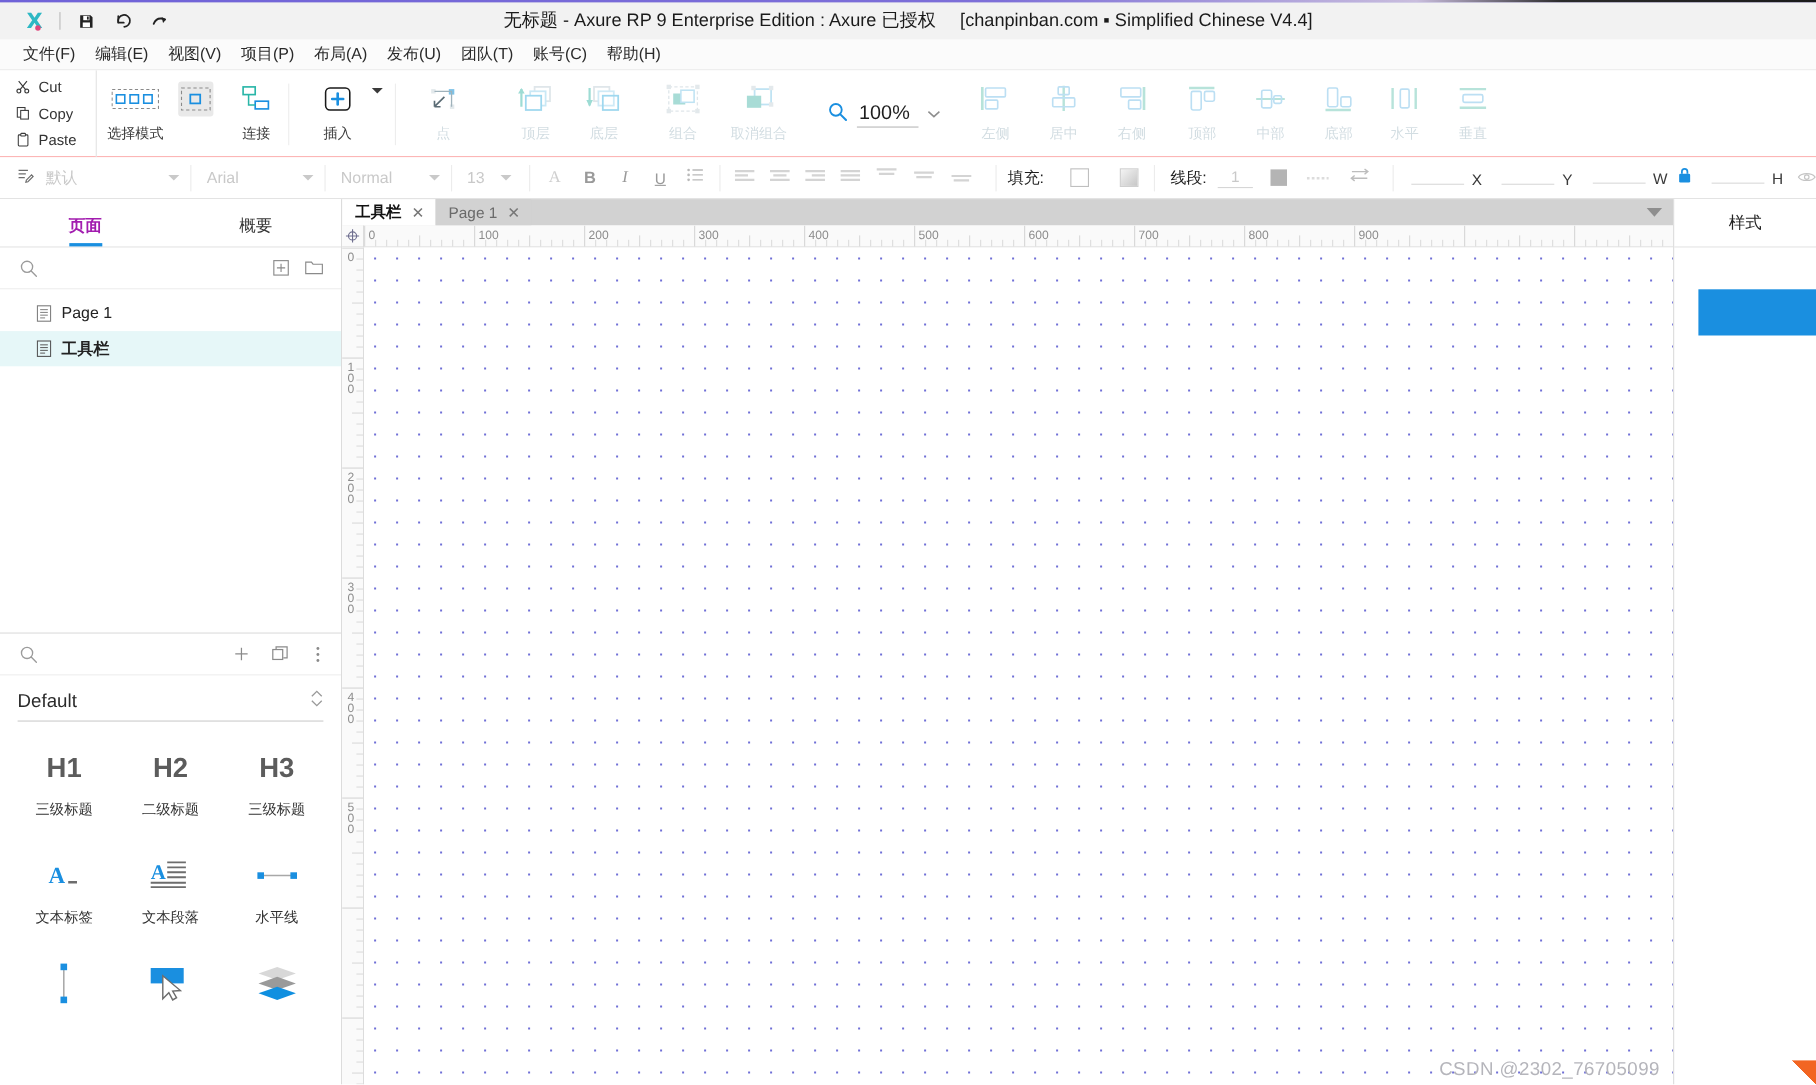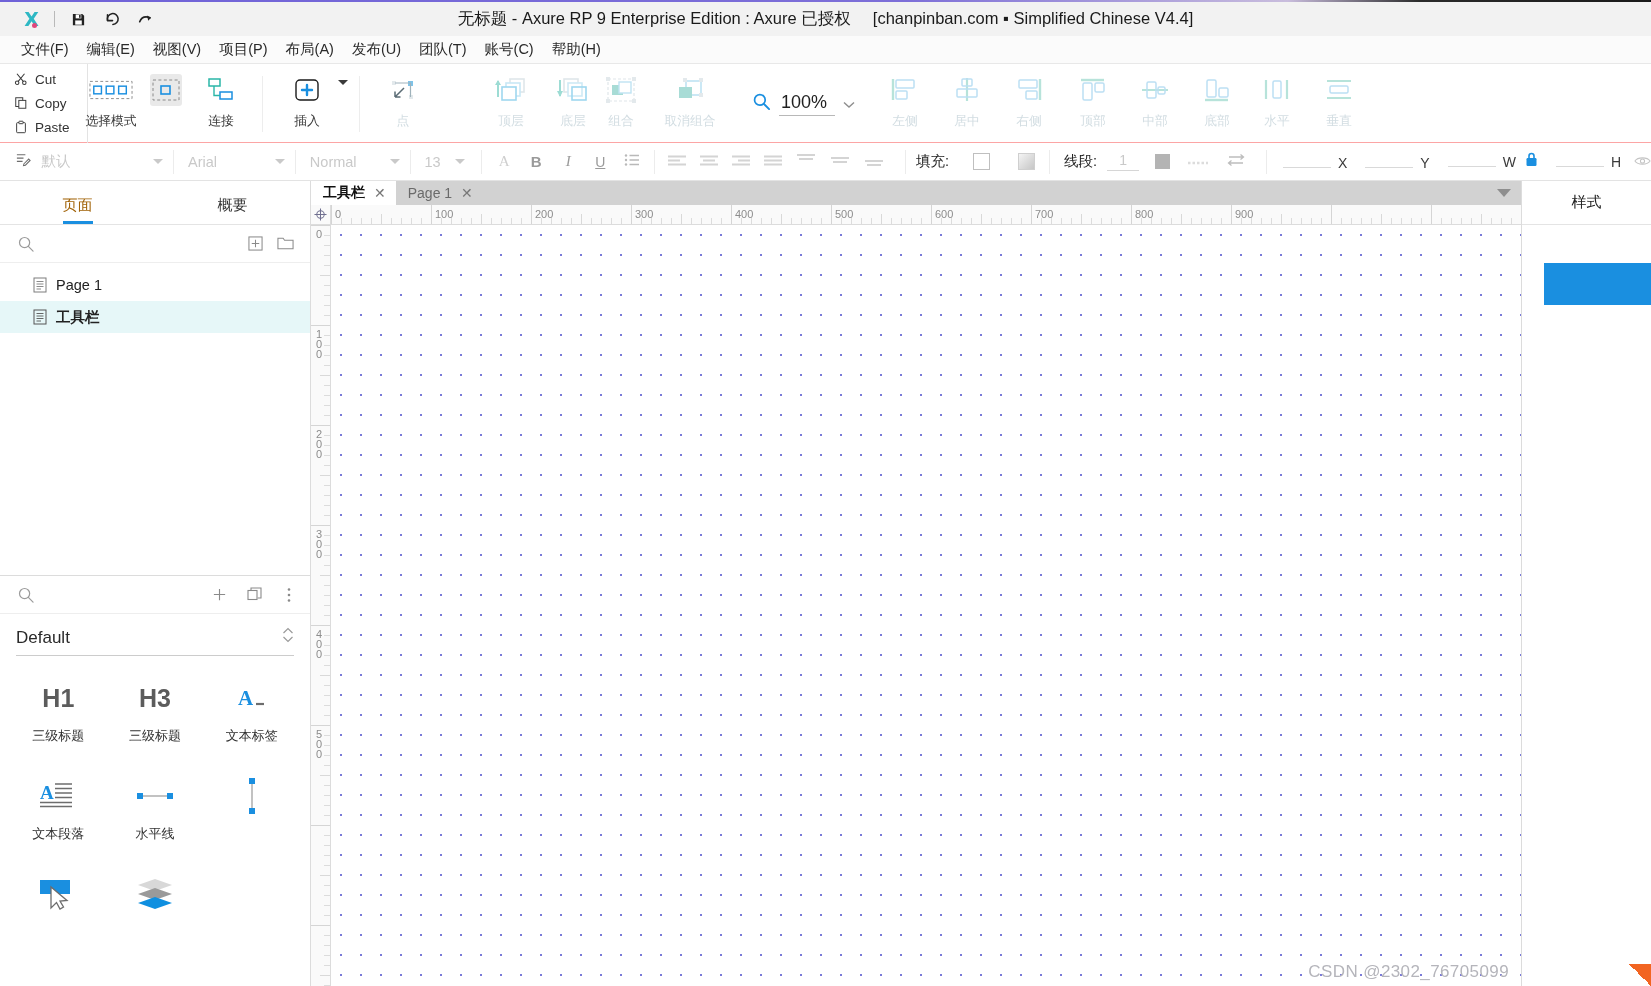--- a/index.html
+++ b/index.html
@@ -126,21 +126,21 @@
     background: #ffffff; border-right: 1px solid #dcdcdc;
   }
   .panel-tabs {
     display: flex; height: 44px; align-items: flex-end; border-bottom: 1px solid #e4e4e4;
     background: #fff;
   }
   .ptab {
     flex: 1; text-align: center; font-size: 15px; color: #333; padding-bottom: 9px;
     cursor: default; position: relative;
   }
-  .ptab.active { color: #a16207; font-weight: normal; }
+  .ptab.active { color: #a21caf; font-weight: bold; }
   .ptab.active::after {
     content: ""; position: absolute; left: 50%; transform: translateX(-50%);
     bottom: 0; width: 30px; height: 3px; background: #1a8fe0;
   }
   .searchrow {
     height: 38px; display: flex; align-items: center; padding: 0 14px 0 18px;
     border-bottom: 1px solid #eee; gap: 8px;
   }
   .searchrow .grow { flex: 1; }
   .srch-ic { width: 16px; height: 16px; color: #9b9b9b; }
@@ -325,21 +325,21 @@
       <span class="clip-ic">
         <svg width="14" height="14" viewBox="0 0 16 16">
             <rect x="3" y="3" width="10" height="11.5" stroke="#3a3a3a" stroke-width="1.1" fill="none" rx="1"></rect>
             <rect x="5.6" y="1.4" width="4.8" height="2.8" stroke="#3a3a3a" stroke-width="1.1" fill="#fff" rx="0.6"></rect>
           </svg>
       </span>
       <span>Paste</span>
     </div>
   </div>
 
-  <div class="tgroup" style="left:80px;">
+  <div class="tgroup" style="left:92px;">
     <div class="tbtn">
       <span class="glyph">
         <svg width="44" height="26" viewBox="0 0 46 26">
           <rect x="1" y="4" width="44" height="18" stroke="#8a8a8a" stroke-width="1" stroke-dasharray="3 2.4" fill="none"></rect>
           <rect x="5" y="9" width="8" height="8" stroke="#1a8fe0" stroke-width="1.5" fill="none"></rect>
           <rect x="18" y="9" width="8" height="8" stroke="#1a8fe0" stroke-width="1.5" fill="none"></rect>
           <rect x="31" y="9" width="8" height="8" stroke="#1a8fe0" stroke-width="1.5" fill="none"></rect>
         </svg>
       </span>
       <span class="lbl">选择模式</span>
@@ -391,21 +391,21 @@
           <rect x="19" y="4" width="5" height="5" fill="#7ec3e8"></rect>
           <rect x="20" y="18" width="4" height="4" fill="#e3e9ec"></rect>
           <path d="M6 6 L21.5 6 L21.5 20" stroke="#9fb2bb" stroke-width="1.2" fill="none"></path>
           <path d="M6 20 L15 11 M6 20 L6 14.5 M6 20 L11.5 20" stroke="#5a6b74" stroke-width="1.5" fill="none"></path>
         </svg>
       </span>
       <span class="lbl">点</span>
     </div>
   </div>
 
-  <div class="tgroup" style="left:480px;">
+  <div class="tgroup" style="left:456px;">
     <div class="tbtn dim">
       <span class="glyph">
         <svg width="34" height="28" viewBox="0 0 34 28">
           <rect x="16" y="3" width="14" height="13" fill="none" stroke="#dfe6ea" stroke-width="1.6"></rect>
           <rect x="12" y="7" width="14" height="13" fill="#fff" stroke="#c9e8f5" stroke-width="1.6"></rect>
           <rect x="8" y="11" width="14" height="13" fill="#fff" stroke="#9fd8ef" stroke-width="1.6"></rect>
           <path d="M4 21 L4 5" stroke="#9ddcd4" stroke-width="2"></path>
             <path d="M1 9 L4 4 L7 9" fill="#9ddcd4"></path>
         </svg>
       </span>
@@ -794,20 +794,26 @@
           </svg>
       </span>
     </div>
 
     <div class="wgrid">
       <div class="wcell">
         <span class="wg">
             <span class="hdr-glyph" style="font-size:25px;">H1</span>
           </span>
         <span class="wlbl">三级标题</span>
+      </div>
+      <div class="wcell">
+        <span class="wg">
+            <span class="hdr-glyph" style="font-size:25px;">H2</span>
+          </span>
+        <span class="wlbl">二级标题</span>
       </div>
       <div class="wcell">
         <span class="wg">
             <span class="hdr-glyph" style="font-size:25px;">H3</span>
           </span>
         <span class="wlbl">三级标题</span>
       </div>
 
       <div class="wcell">
         <span class="wg">

